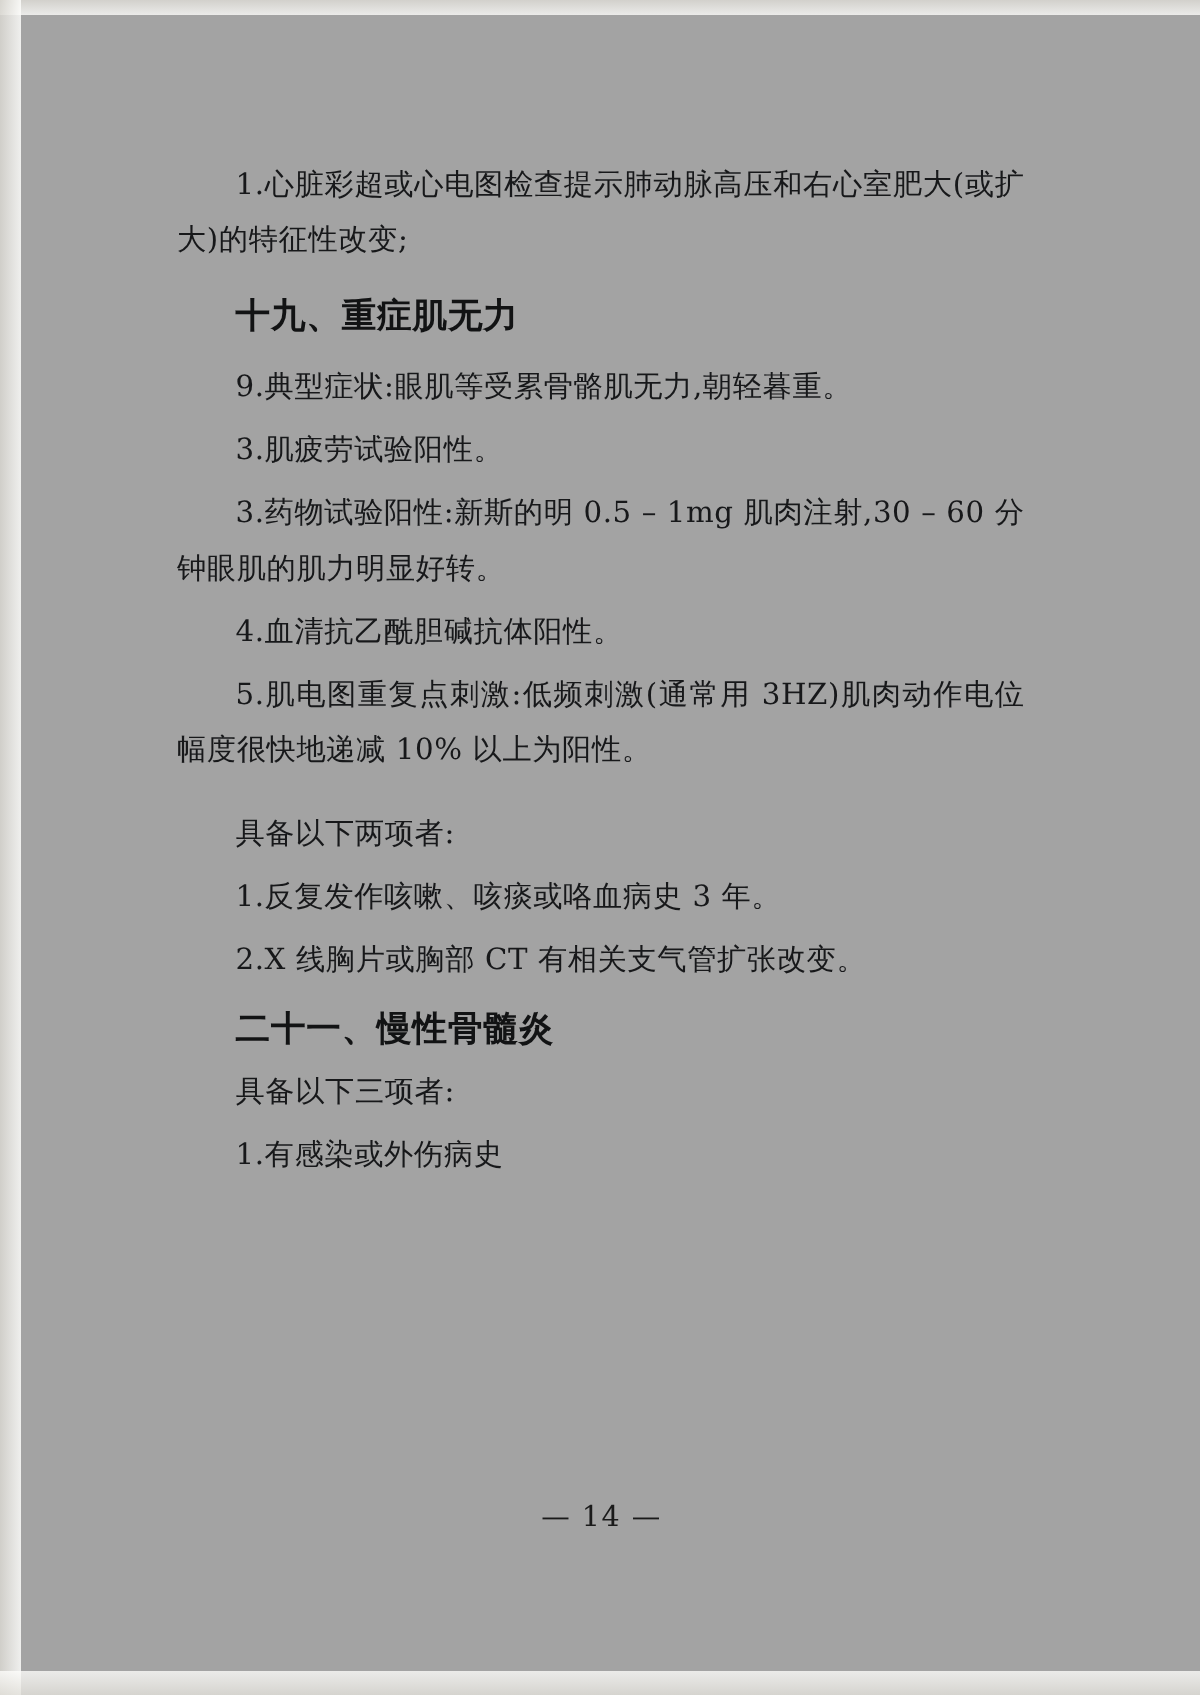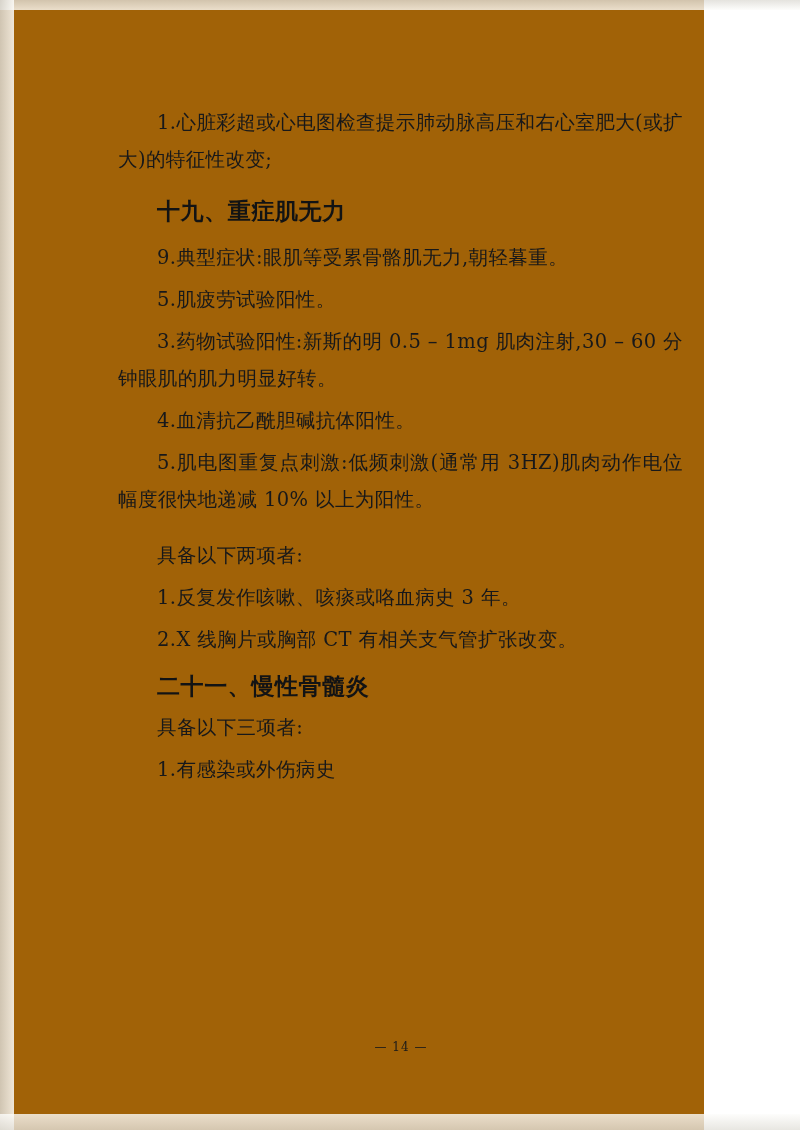--- a/index.html
+++ b/index.html
@@ -9,23 +9,23 @@
   body {
     width: 800px;
     height: 1130px;
     background: #ffffff;
     font-family: "DejaVu Serif", "Liberation Serif", serif;
     color: #1a1a1a;
     overflow: hidden;
   }
   .page {
     position: relative;
-    width: 704px;
+    width: 800px;
     height: 1130px;
-    background: #a16207;
+    background: #a3a3a3;
     box-sizing: border-box;
   }
   .content {
     position: absolute;
     left: 118px;
     top: 104px;
     width: 565px;
   }
   .para {
     font-size: 19.5px;
@@ -51,26 +51,25 @@
   .gap-sm { height: 5px; }
   .gap-md { height: 9px; }
   .footer {
     position: absolute;
     left: 0;
     top: 1000px;
     width: 800px;
     text-align: center;
   }
   .page-number {
-    font-size: 12px;
+    font-size: 19px;
     letter-spacing: 1px;
     color: #1a1a1a;
     display: inline-block;
     padding-left: 2px;
-    margin-top: 40px;
   }
   .edge-left {
     position: absolute;
     left: 0;
     top: 0;
     width: 14px;
     height: 1130px;
     background: linear-gradient(to right, #d8d6d0, #fdfdfb);
     opacity: 0.85;
   }
@@ -107,21 +106,21 @@
     <p class="para indent">1.心脏彩超或心电图检查提示肺动脉高压和右心室肥大(或扩大)的特征性改变;</p>
     <div class="gap-sm"></div>
     <div class="gap-md"></div>
 
     <h2 class="heading">十九、重症肌无力</h2>
     <div class="gap-sm"></div>
 
     <div class="gap-sm"></div>
     <p class="para indent">9.典型症状:眼肌等受累骨骼肌无力,朝轻暮重。</p>
     <div class="gap-sm"></div>
-    <p class="para indent">5.肌疲劳试验阳性。</p>
+    <p class="para indent">3.肌疲劳试验阳性。</p>
     <div class="gap-sm"></div>
     <p class="para indent">3.药物试验阳性:新斯的明 0.5 – 1mg 肌肉注射,30 – 60 分钟眼肌的肌力明显好转。</p>
     <div class="gap-sm"></div>
     <p class="para indent">4.血清抗乙酰胆碱抗体阳性。</p>
     <div class="gap-sm"></div>
     <p class="para indent">5.肌电图重复点刺激:低频刺激(通常用 3HZ)肌肉动作电位幅度很快地递减 10% 以上为阳性。</p>
     <div class="gap-sm"></div>
     <div class="gap-md"></div>
 
     <div class="gap-sm"></div>

